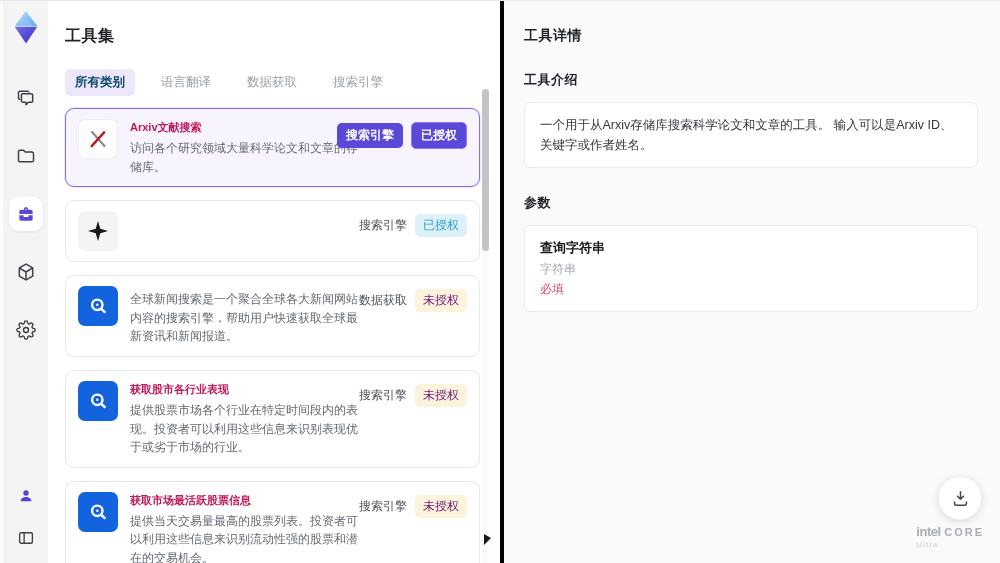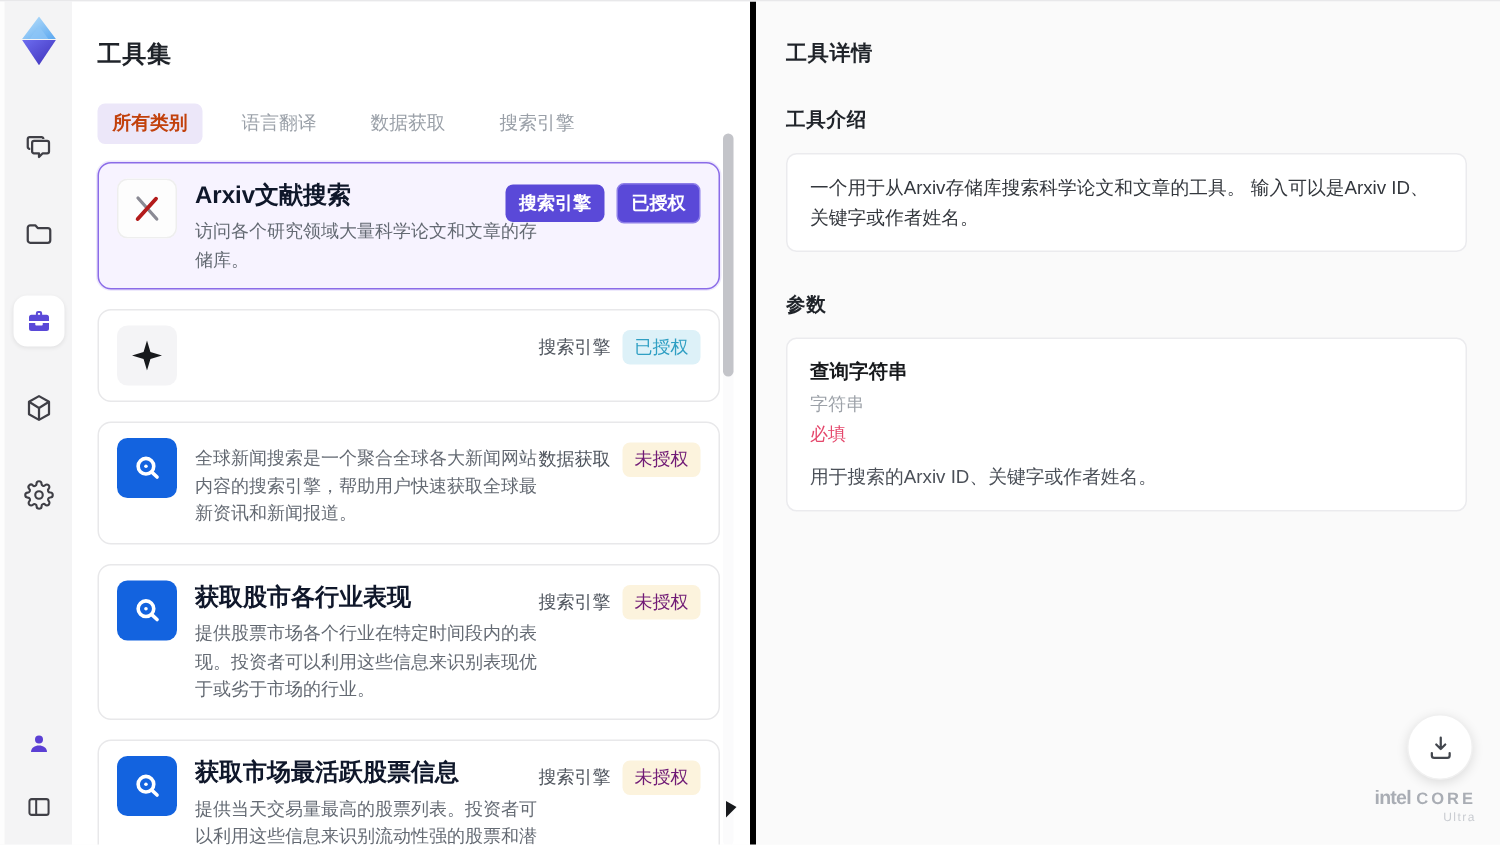--- a/index.html
+++ b/index.html
@@ -28,39 +28,39 @@
   .rail-spacer { flex:1; }
   .rail-bottom { display:flex; flex-direction:column; gap:14px; align-items:center; }
   .rail-bottom .rail-btn { width:28px; height:28px; }
   .user-glyph { color:#5b3fd4; }
 
   
   .list-pane { width:452px; position:relative; background:#fff; padding:25px 0 0 17px; }
   .page-title { font-size:16px; font-weight:bold; letter-spacing:.5px; }
   .tabs { display:flex; gap:16px; margin-top:22px; align-items:center; }
   .tab { font-size:12.5px; color:#9aa0a8; padding:5px 10px; border-radius:5px; cursor:pointer; white-space:nowrap; }
-  .tab.active { background:#ece7f9; color:#c2410c; font-weight:bold; }
+  .tab.active { background:#ece7f9; color:#0c4a6e; font-weight:bold; }
 
   .cards { margin-top:12px; width:415px; display:flex; flex-direction:column; gap:13px; }
   .card {
     position:relative; border:1px solid #e8e8ea; border-radius:9px;
     background:#fff; padding:10px 12px; cursor:pointer;
   }
   .card.selected { border:1.5px solid #8b6ce8; background:#f7f3ff; box-shadow:0 0 0 1px rgba(139,108,232,.15); }
   .card-row { display:flex; gap:12px; }
   .tool-icon {
     width:40px; height:40px; border-radius:7px; flex-shrink:0;
     display:flex; align-items:center; justify-content:center;
     background:#f4f4f6; overflow:hidden;
   }
   .tool-icon.white-bg { background:#fdfdfd; box-shadow:0 0 0 1px #eee inset; }
   .tool-icon.blue-bg { background:#1363df; }
   .tool-icon svg { width:24px; height:24px; }
   .tool-text { margin-right:104px; min-height:40px; }
-  .tool-name { font-size:16px; font-weight:bold; color:#0f172a; padding-top:1px; }
+  .tool-name { font-size:11px; font-weight:bold; color:#be185d; padding-top:1px; }
   .tool-desc { font-size:12px; color:#646a73; line-height:1.55; margin-top:4px; }
   .tool-tags { position:absolute; top:13px; right:12px; display:flex; gap:8px; align-items:center; }
   .tag { font-size:12px; white-space:nowrap; border-radius:5px; }
   .tag.cat-plain { color:#4e545d; }
   .tag.solid { background:#5a49d8; color:#fff; padding:4px 9px; font-weight:bold; }
   .tag.solid.outlined { border:1px solid #8d7ee8; }
   .tag.status-auth { background:#ddf1f8; color:#2f9fc3; padding:3px 8px; }
   .tag.status-unauth { background:#fcf3dd; color:#701a75; padding:3px 8px; }
 
   .vscroll { position:absolute; top:88px; right:11px; width:7px; bottom:0; background:#fbfbfc; border-radius:4px; }
@@ -86,21 +86,21 @@
   .param-type { font-size:12px; color:#9ca1a8; }
   .param-required { font-size:12px; color:#e5486c;text-align:center; }
   .param-desc { font-size:12.5px; color:#4b5058; margin-top:9px; }
 
   .fab {
     position:absolute; right:18px; bottom:44px; width:44px; height:44px; border-radius:50%;
     background:#fff; box-shadow:0 2px 8px rgba(0,0,0,.12); border:1px solid #f0f0f0;
     display:flex; align-items:center; justify-content:center; cursor:pointer; color:#43474e;
   }
   .fab svg { width:19px; height:19px; }
-  .brand { position:absolute; right:16px; bottom:14px; text-align:right; color:#a9adb4; line-height:1.1; }
+  .brand { position:absolute; right:16px; bottom:14px; color:#a9adb4; line-height:1.1; }
   .brand-row { font-size:13px; }
   .brand-intel { font-weight:bold; letter-spacing:-.5px; }
   .brand-core { font-size:11px; letter-spacing:2px; font-weight:bold; }
   .brand-sub { font-size:8px; color:#c9ccd1; letter-spacing:1px; margin-top:2px; }
 </style>
 </head>
 <body>
 
 <div class="app">
 
@@ -288,21 +288,20 @@
     <div class="section-head">工具介绍</div>
     <div class="info-box">一个用于从Arxiv存储库搜索科学论文和文章的工具。 输入可以是Arxiv ID、关键字或作者姓名。</div>
 
     <div class="section-head">参数</div>
     <div class="info-box">
       <div class="param-head">
         <span class="param-name">查询字符串</span>
         <span class="param-type">字符串</span>
         <span class="param-required">必填</span>
       </div>
-      <div class="param-desc">用于搜索的Arxiv ID、关键字或作者姓名。</div>
     </div>
 
     <div class="fab">
       <svg viewBox="0 0 24 24" fill="none" stroke="currentColor" stroke-width="1.9" stroke-linecap="round" stroke-linejoin="round">
         <path d="M12 3.5v9.5m0 0l-3.8-3.8M12 13l3.8-3.8"></path>
         <path d="M4.5 16.5v2a2 2 0 0 0 2 2h11a2 2 0 0 0 2-2v-2"></path>
       </svg>
     </div>
 
     <div class="brand">

